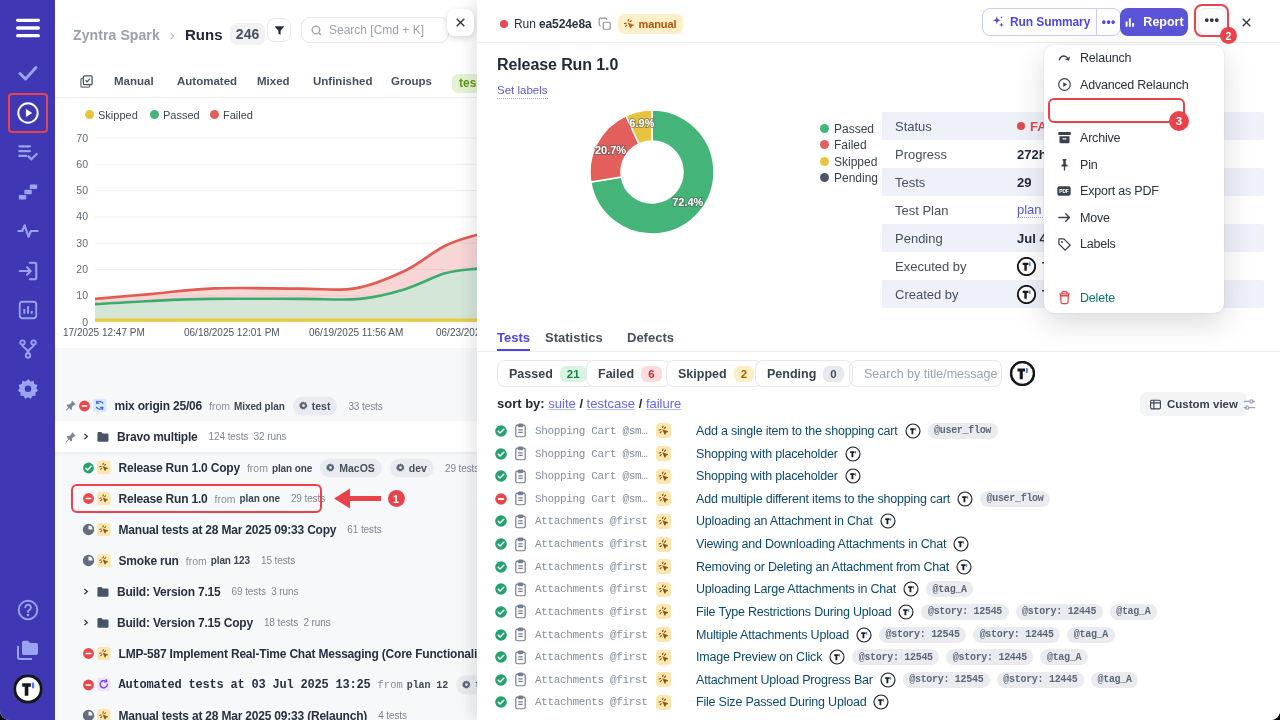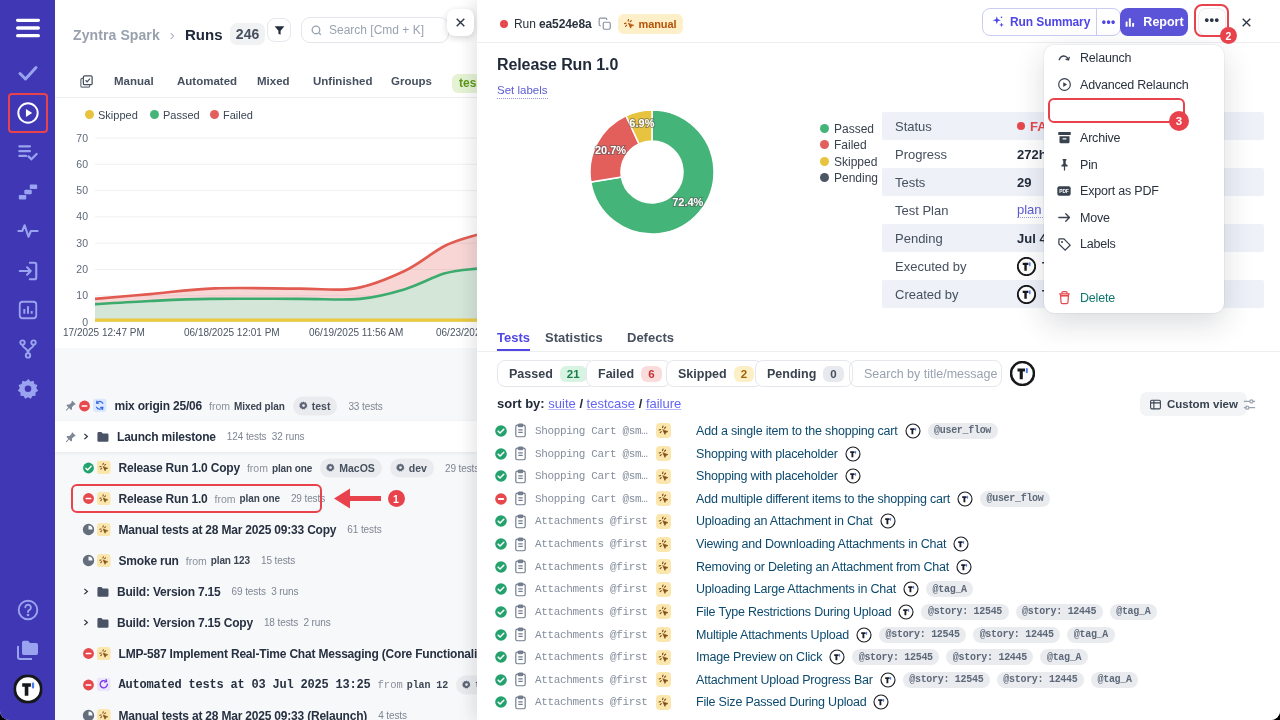--- a/index.html
+++ b/index.html
@@ -199,21 +199,21 @@
             <svg width="12" height="12" viewBox="0 0 24 24">
               <use href="#sym-pin"></use>
             </svg>
           </span>
           <svg width="9" height="9" viewBox="0 0 24 24" fill="none" stroke="#2c3644" stroke-width="3.4" style="margin-right:6px">
             <path d="m9 5 8 7-8 7"></path>
           </svg>
           <svg width="14" height="14" viewBox="0 0 24 24" style="margin-right:7px">
             <use href="#sym-folder"></use>
           </svg>
-          <span class="rtitle">Launch milestone</span>
+          <span class="rtitle">Bravo multiple</span>
           <span class="rcnt">124 tests&nbsp; 32 runs</span>
         </div>
       </div>
       <div class="runrow" style="top: 452px;">
         <div class="in" style="left:27px">
           <svg width="13" height="13" viewBox="0 0 24 24">
             <use href="#sym-check"></use>
           </svg>
           <span style="width:2px"></span>
           <svg width="13.5" height="13.5" viewBox="0 0 24 24">

